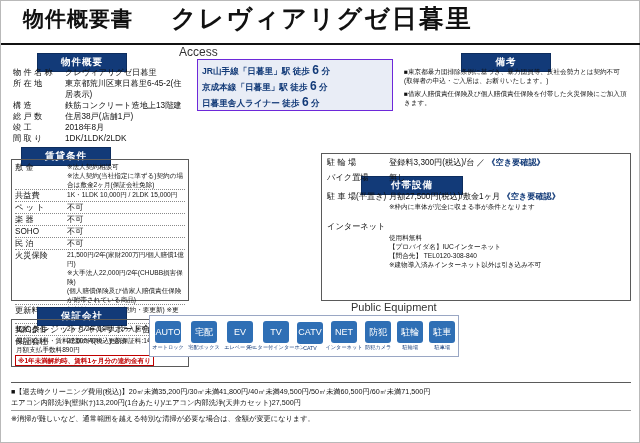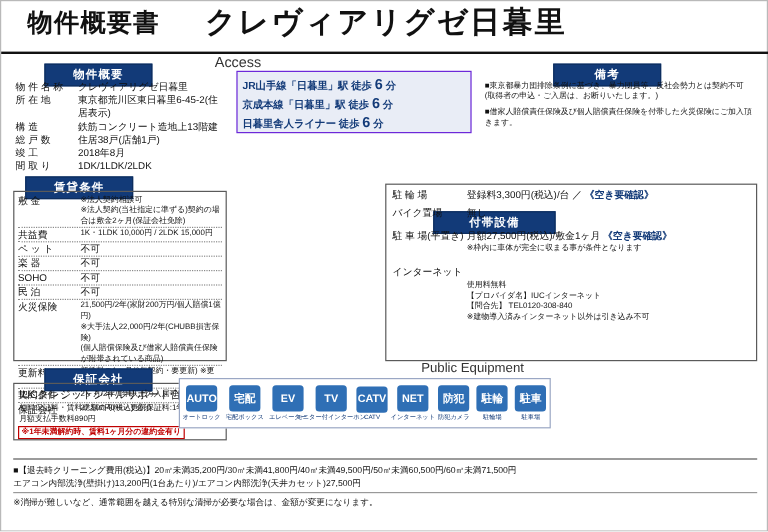--- a/index.html
+++ b/index.html
@@ -79,21 +79,21 @@
     border:1px solid #9aa7c4;background:#fff;
     display:flex;align-items:center;
   }
   .eq{
     width:30px;height:34px;margin:0 3px;
     display:flex;flex-direction:column;align-items:center;justify-content:center;
   }
   .eq .ic{
     width:26px;height:22px;border-radius:3px;
     display:flex;align-items:center;justify-content:center;
-    font-size:9px;font-weight:bold;color:#fff;
+    font-size:9px;font-weight:normal;color:#fff;
     background:#2f6fb5;
     line-height:1;
     text-align:center;
   }
   .eq .cap{font-size:5.2px;color:#123a78;margin-top:1px;white-space:nowrap;}
   
   #footer-note{
     position:absolute;left:10px;top:381px;width:620px;
     border-top:1px solid #5a5a5a;
     padding-top:3px;

